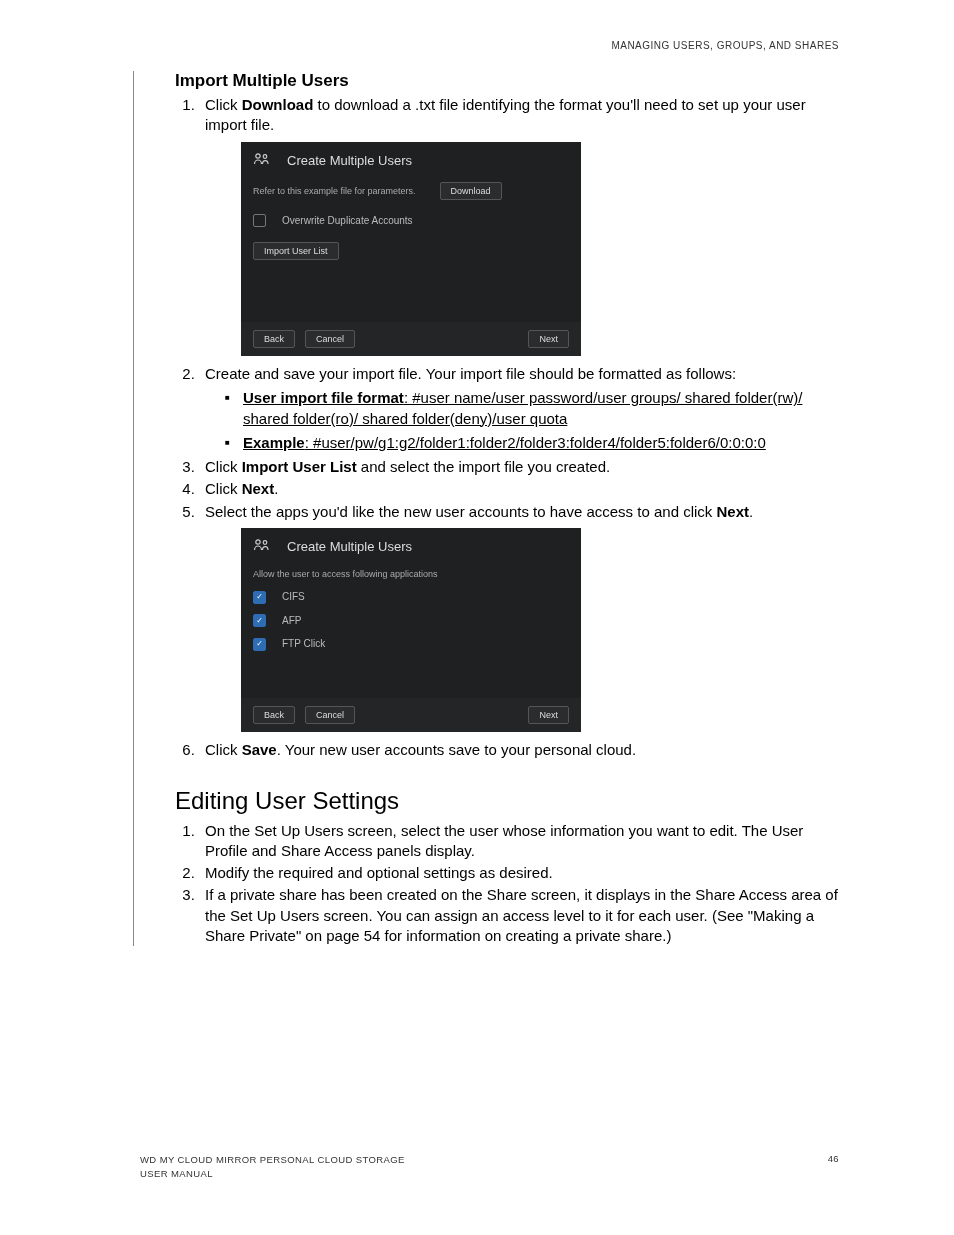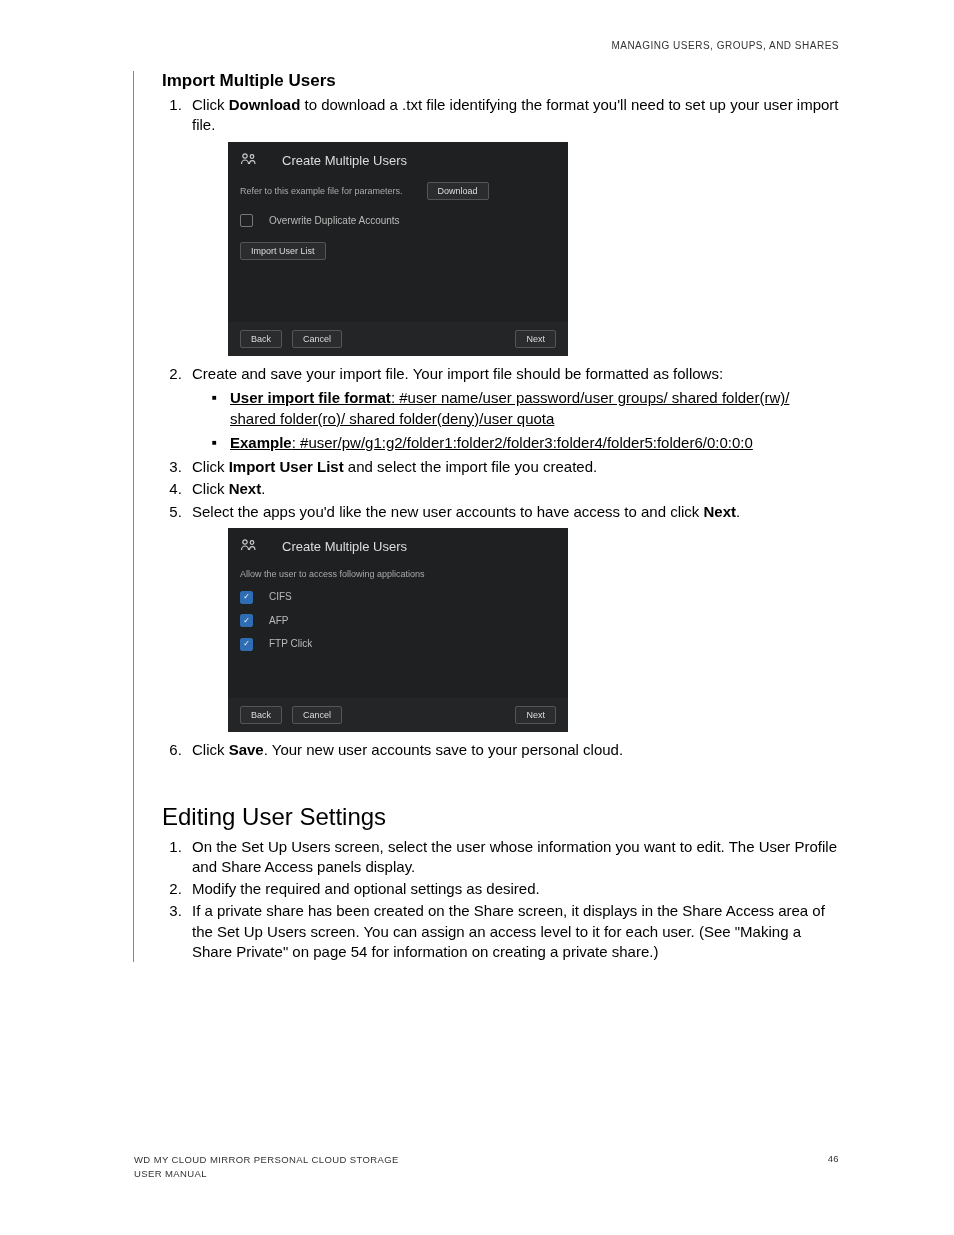--- a/index.html
+++ b/index.html
@@ -19,21 +19,21 @@
   }
   .running-head {
     text-align: right;
     font-size: 10px;
     letter-spacing: 0.5px;
     color: #333;
     margin-bottom: 20px;
   }
   .content {
     border-left: 1px solid #888;
-    padding-left: 28px;
+    padding-left: 41px;
     margin-left: 18px;
   }
   h3.sec-title {
     font-size: 17px;
     font-weight: bold;
     margin: 20px 0 4px 0;
   }
   ol.steps {
     margin: 0 0 4px 0;
     padding-left: 24px;
@@ -69,21 +69,21 @@
     background: #1f2022;
     color: #bfbfbf;
     font-size: 10px;
     margin: 6px 0 8px 36px;
     box-sizing: border-box;
   }
   .dlg-header {
     padding: 10px 12px 8px 12px;
     display: flex;
     align-items: center;
-    gap: 24px;
+    gap: 16px;
     font-size: 13px;
     color: #ddd;
   }
   .dlg-header svg { flex-shrink: 0; }
   .dlg-body {
     padding: 4px 12px 30px 12px;
     min-height: 110px;
   }
   .paramrow {
     display: flex;
@@ -135,27 +135,27 @@
   .dlg-footer .spacer { flex: 1; }
   .apps-desc {
     font-size: 9px;
     color: #aaa;
     margin-bottom: 10px;
   }
 
   h2.section-h {
     font-size: 24px;
     font-weight: normal;
-    margin: 42px 0 6px 0;
+    margin: 26px 0 6px 0;
   }
 
   .footer {
     position: absolute;
     bottom: 55px;
-    left: 134px;
+    left: 140px;
     right: 115px;
     font-size: 9.5px;
     letter-spacing: 0.4px;
     color: #333;
     display: flex;
     justify-content: space-between;
   }
   .footer .left { line-height: 1.4; }
 </style>
 </head>

